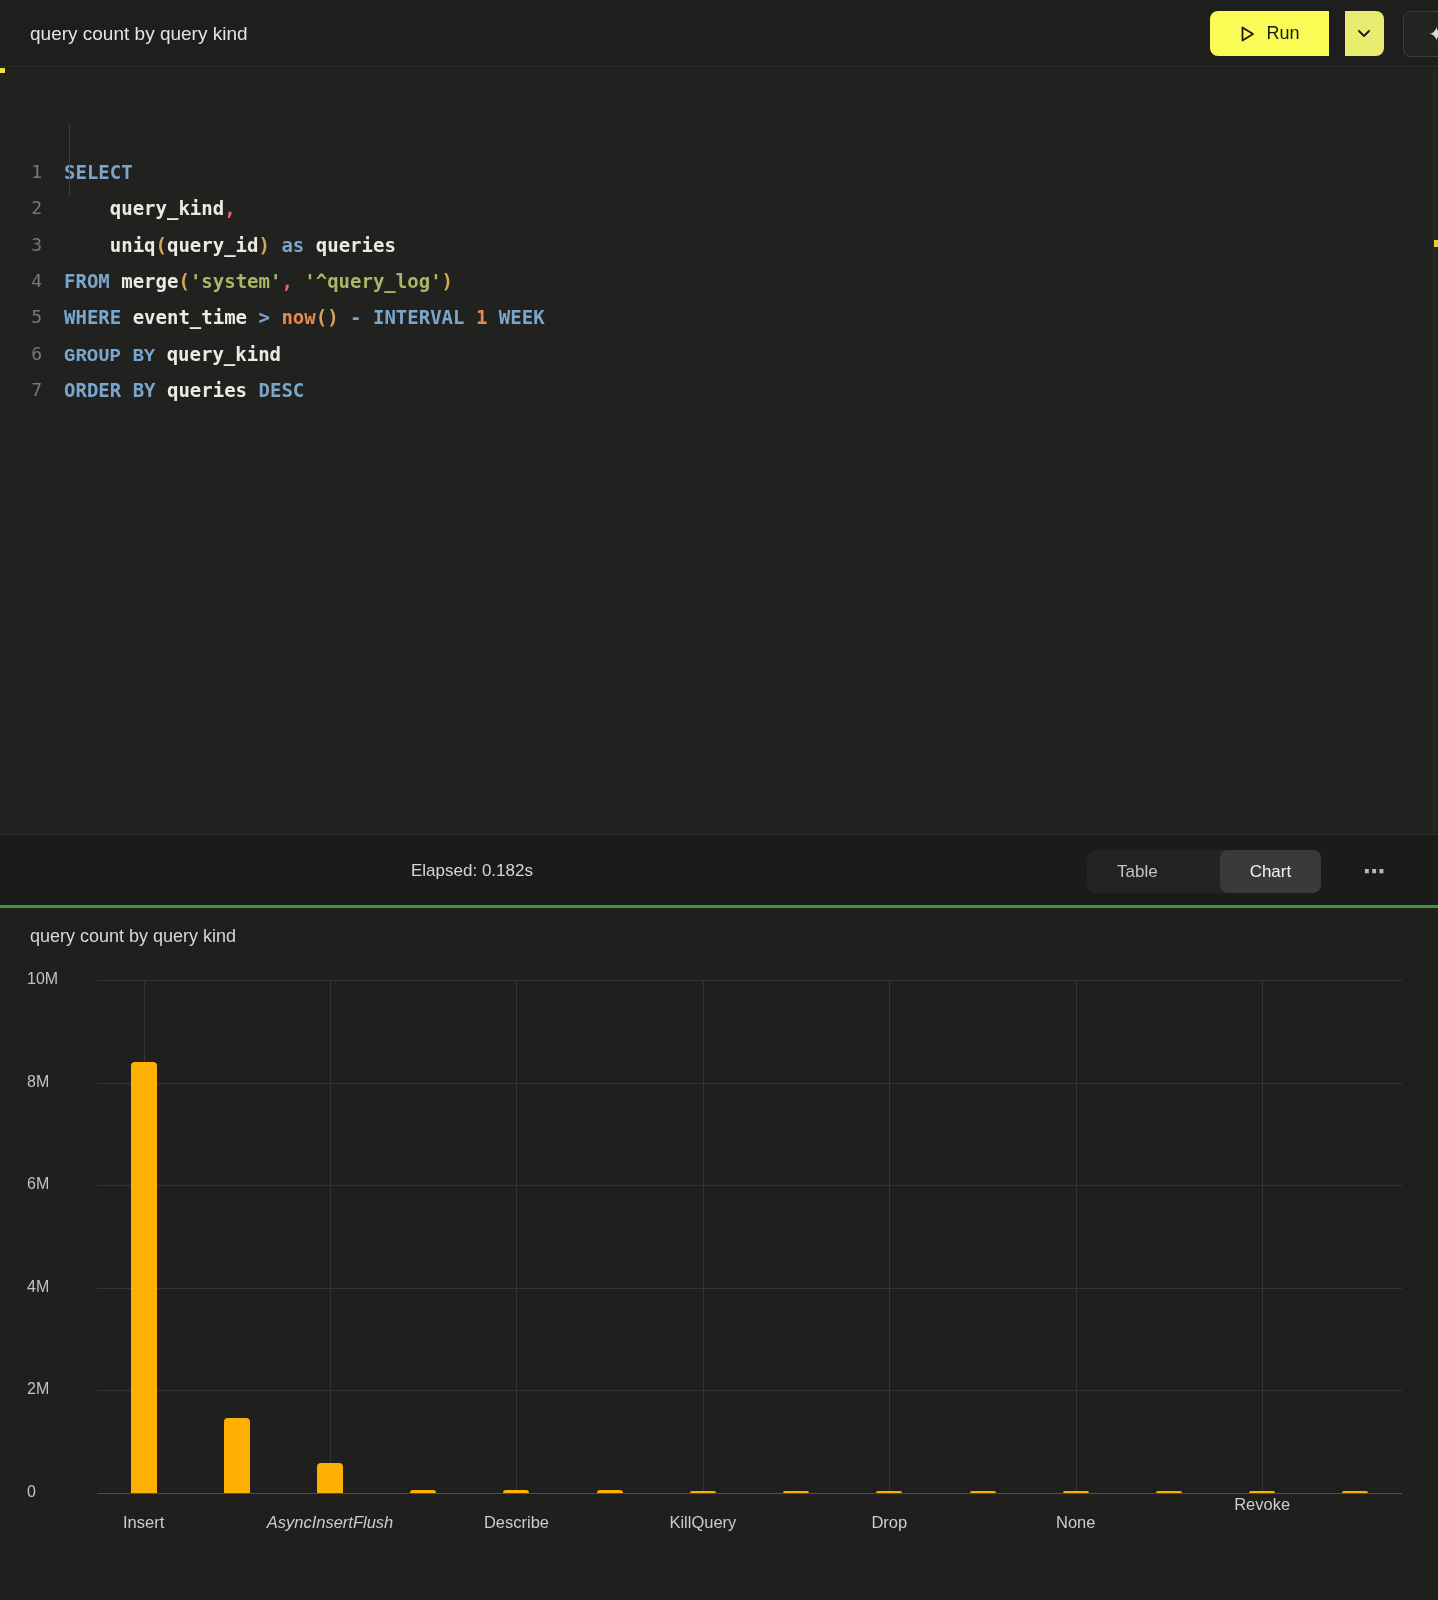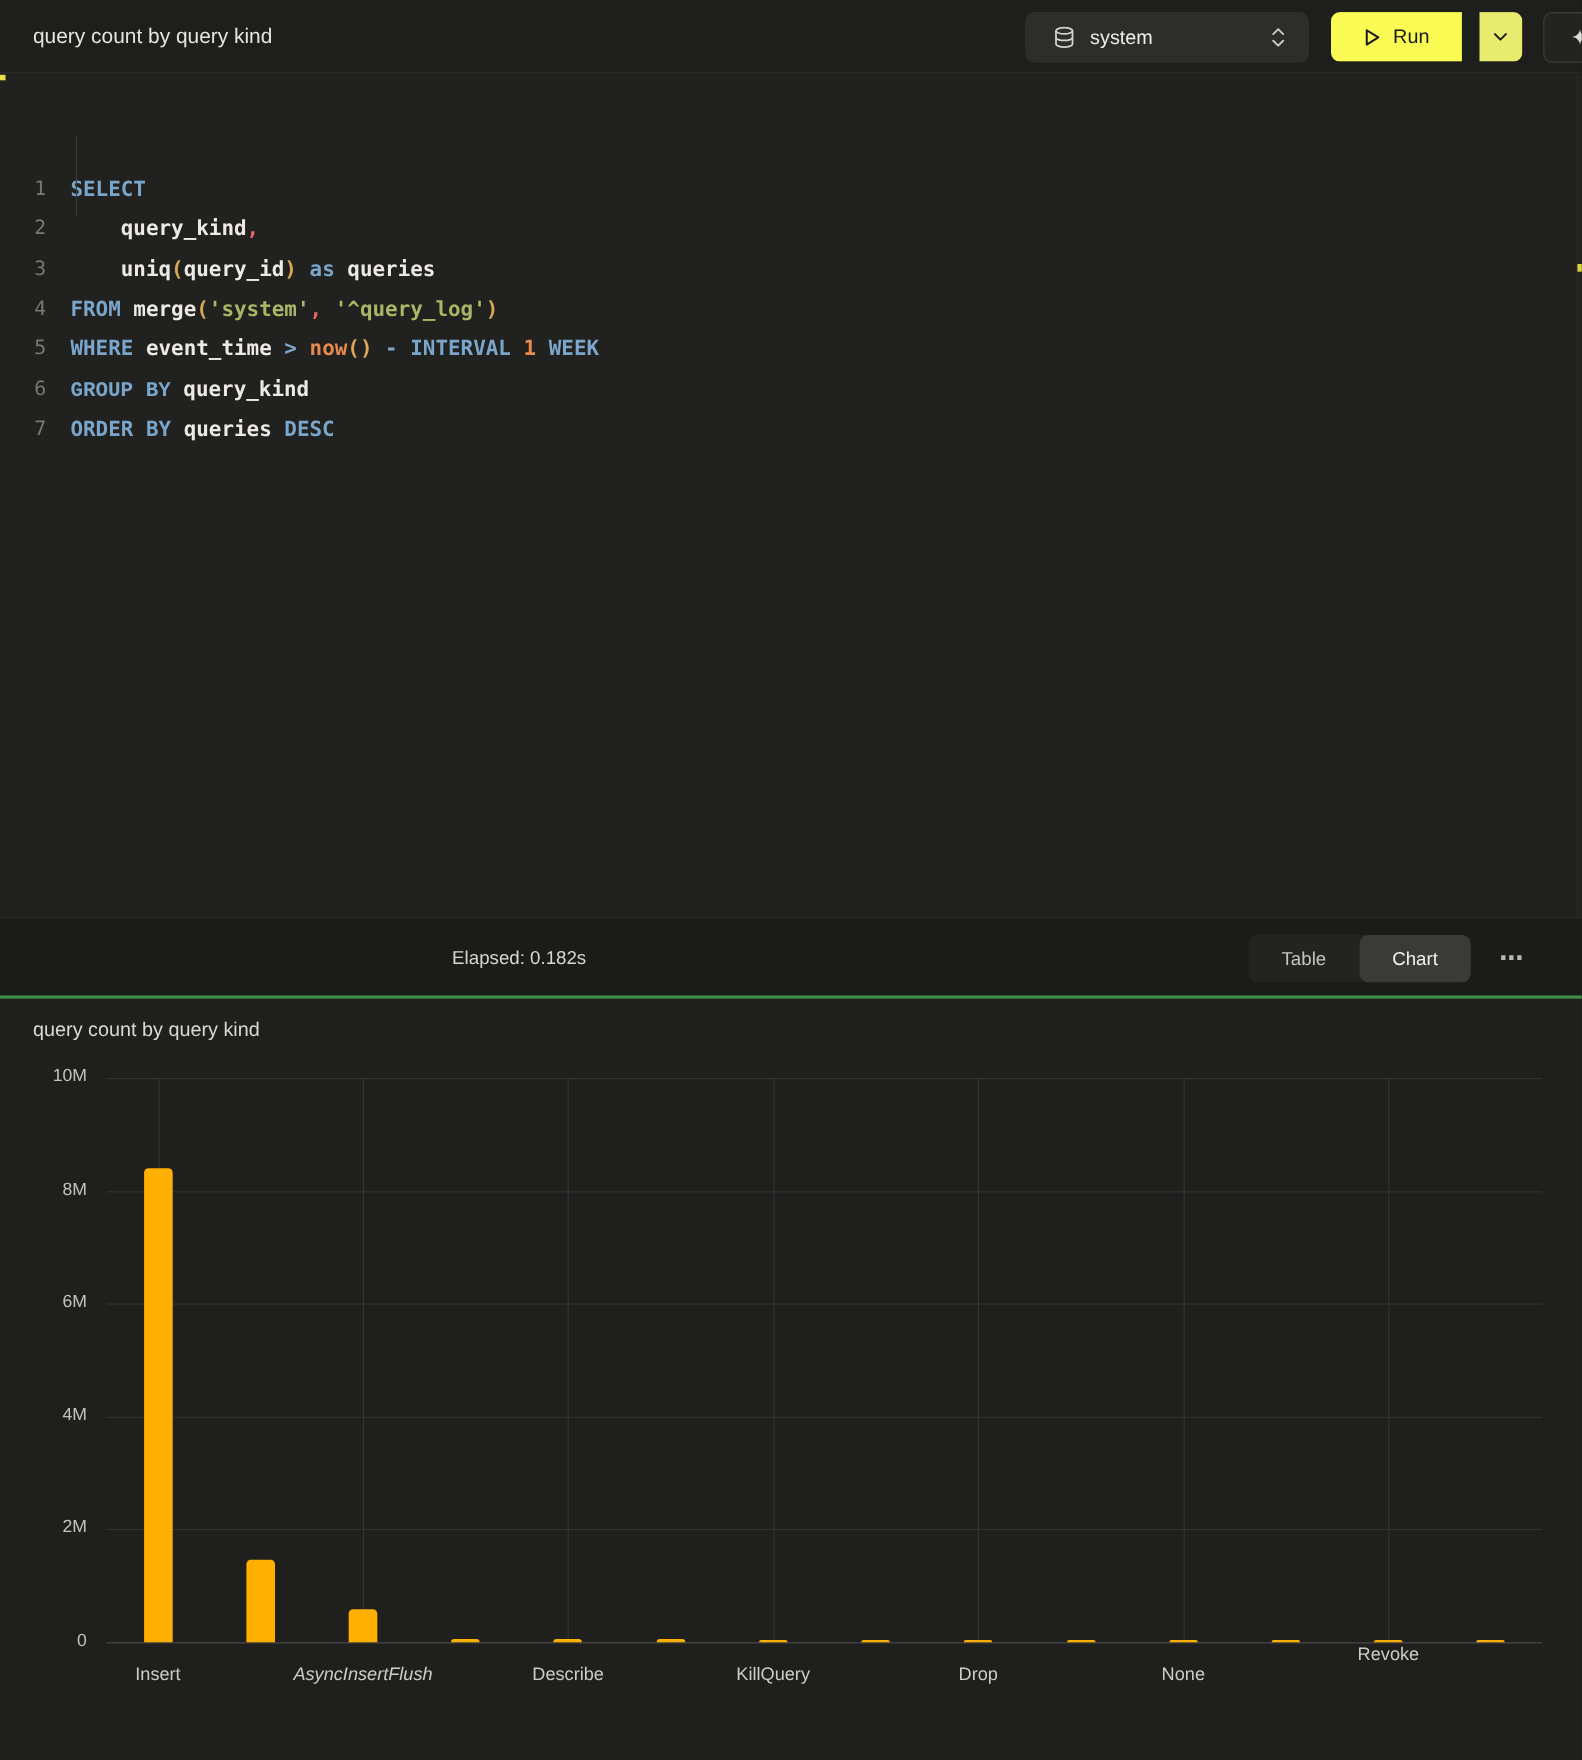--- a/index.html
+++ b/index.html
@@ -50,61 +50,45 @@
   .search-box { position:absolute; left:21px; top:15px; width:359px; height:43px;
                 background:#2A2A28; border:1px solid #3E3E3C; border-radius:8px;
                 display:flex; align-items:center; }
   .search-box svg { margin-left:20px; flex:none; }
   .search-box input { flex:1; margin-left:9px; margin-right:10px; background:transparent; border:none; outline:none;
                       font-family:"Liberation Sans", sans-serif; font-size:17px; color:#E0E0DE; }
   .search-box input::placeholder { color:#90908E; }
   .stat { position:absolute; top:0; height:71px; line-height:71px; font-size:17px; color:#D6D6D4; }
   .stat-elapsed { left:411px; }
   .stat-read { left:595px; }
-  .view-toggle { position:absolute; left:1135px; top:15px; height:43px; display:flex;
-                 background:#232321; border-radius:8px; }
+  .view-toggle { position:absolute; left:1087px; top:15px; height:43px; display:flex;
+                 background:#232321; border-radius:8px;gap:32px; }
   .view-toggle .seg { height:43px; padding:0 30px; border:none; background:transparent; cursor:pointer;
                       font-family:"Liberation Sans", sans-serif; font-size:17px; color:#C4C4C2; border-radius:8px; }
   .view-toggle .seg.active { background:#3A3A38; color:#F2F2F0; font-weight:500; }
   .more-btn { position:absolute; left:1352px; top:15px; width:44px; height:43px; background:transparent;
               border:none; cursor:pointer; color:#B8B8B6; font-size:22px; font-weight:700;
               font-family:"DejaVu Sans", sans-serif; line-height:43px; }
   
   .green-divider { position:absolute; left:0; top:905px; width:1438px; height:3px; background:#3F9143; }
   .chart-section { position:absolute; left:0; top:908px; width:1438px; height:692px; background:#1F1F1D; }
   .chart-title { position:absolute; left:30px; top:18px; font-size:18px; color:#D8D8D6; }
   .hgrid { position:absolute; height:1px; background:#343432; }
   .hgrid.baseline { background:#4E4E4C; }
   .vgrid { position:absolute; width:1px; background:#343432; }
-  .ylabel { position:absolute; width:52px; text-align:right; font-size:16px; color:#C2C2C0; }
+  .ylabel { position:absolute; width:52px; font-size:16px; color:#C2C2C0; }
   .xlabel { position:absolute; width:220px; text-align:center; font-size:16.5px; color:#CCCCCA; }
   .bar { position:absolute; width:26px; border-radius:4px 4px 0 0; }
 </style>
 </head>
 <body>
 
 <div class="topbar">
   <div class="topbar-title">query count by query kind</div>
 
-  <div class="db-selector">
-    <svg class="dbicon" width="19" height="21" viewBox="0 0 19 21">
-      <g fill="none" stroke="#D4D4D2" stroke-width="1.6">
-        <ellipse cx="9.5" cy="4" rx="7.5" ry="2.8"></ellipse>
-        <path d="M2 4 v6 c0 1.55 3.36 2.8 7.5 2.8 s7.5 -1.25 7.5 -2.8 v-6"></path>
-        <path d="M2 10 v6 c0 1.55 3.36 2.8 7.5 2.8 s7.5 -1.25 7.5 -2.8 v-6"></path>
-      </g>
-    </svg>
-    <span class="dbvalue">system</span>
-    <svg class="unfold" width="16" height="22" viewBox="0 0 16 22">
-      <g fill="none" stroke="#C8C8C6" stroke-width="1.8" stroke-linecap="round" stroke-linejoin="round">
-        <path d="M3.5 8 L8 3.5 L12.5 8"></path>
-        <path d="M3.5 14 L8 18.5 L12.5 14"></path>
-      </g>
-    </svg>
-  </div>
 
   <div class="run-split">
     <button class="run-main">
       <svg width="17" height="18" viewBox="0 0 17 18">
         <path d="M3.5 2.5 L14 9 L3.5 15.5 Z" fill="none" stroke="#191917" stroke-width="1.8" stroke-linejoin="round"></path>
       </svg>
       <span>Run</span>
     </button>
     <button class="run-chevron">
       <svg width="14" height="9" viewBox="0 0 14 9">

